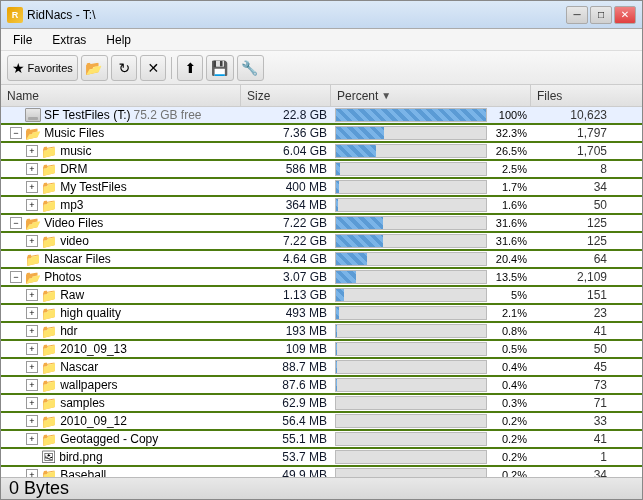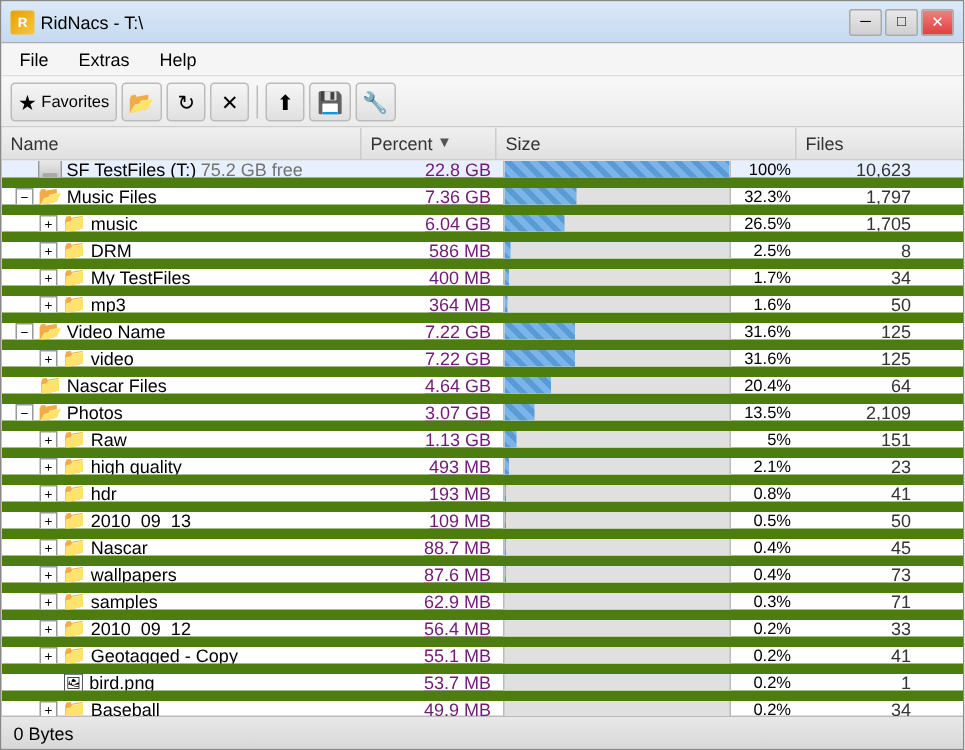--- a/index.html
+++ b/index.html
@@ -147,21 +147,21 @@
     .table-body {
       flex: 1;
       overflow-y: scroll;
       overflow-x: hidden;
     }
     .table-row {
       display: grid;
       grid-template-columns: 240px 90px 200px 80px;
       height: 18px;
       align-items: center;
-      border-bottom: 7px solid #4d7c0f;
+      border-bottom: 2px solid #4d7c0f;
     }
     .table-row.root-row { background: #e8f0ff; }
     .cell {
       padding: 0 4px;
       font-size: 12px;
       overflow: hidden;
       white-space: nowrap;
       text-overflow: ellipsis;
       height: 100%;
       display: flex;
@@ -187,21 +187,21 @@
     }
     .expand-placeholder { width: 12px; flex-shrink: 0; }
     .folder-icon {
       font-size: 13px;
       flex-shrink: 0;
     }
     .file-icon {
       font-size: 12px;
       flex-shrink: 0;
     }
-    .cell-size { justify-content: flex-end; color: #701a75; text-decoration: underline; }
+    .cell-size { justify-content: flex-end; color: #0f172a; }
     .cell-percent { justify-content: flex-start; gap: 4px; }
     .cell-files { justify-content: flex-end; color: #333; }
     .progress-bar-wrap {
       flex: 1;
       height: 14px;
       background: #e0e0e0;
       border: 1px solid #bbb;
       overflow: hidden;
       position: relative;
     }
@@ -220,21 +220,21 @@
       min-width: 36px;
       text-align: right;
     }
     .statusbar {
       height: 22px;
       background: linear-gradient(to bottom, #e8e8e8, #d8d8d8);
       border-top: 1px solid #bbb;
       display: flex;
       align-items: center;
       padding: 0 8px;
-      font-size: 12px;
+      font-size: 18px;
     }
     .drive-icon {
       width: 16px;
       height: 14px;
       background: linear-gradient(to bottom, #e8e8e8, #c8c8c8);
       border: 1px solid #999;
       border-radius: 1px;
       flex-shrink: 0;
       position: relative;
     }
@@ -297,25 +297,25 @@
       <span class="tb-icon">🔧</span>
     </div>
   </div>
 
   <div class="content-area">
     <div class="table-header">
       <div class="col-header">
         <span>Name</span>
       </div>
       <div class="col-header">
+        <span>Size</span>
+      </div>
+      <div class="col-header">
         <span>Percent</span>
         <span class="sort-arrow">▼</span>
-      </div>
-      <div class="col-header">
-        <span>Size</span>
       </div>
       <div class="col-header">
         <span>Files</span>
       </div>
     </div>
     <div class="table-body" id="table-body">
     <div class="table-row root-row">
           <div class="cell cell-name">
             <span class="indent" style="width: 2px;"></span>
             <div class="expand-placeholder"></div>
@@ -410,21 +410,21 @@
             </div>
             <span class="percent-label">1.6%</span>
           </div>
           <div class="cell cell-files">50</div>
         </div>
         <div class="table-row">
           <div class="cell cell-name">
             <span class="indent" style="width: 2px;"></span>
             <div class="expand-btn">−</div>
             <span class="folder-icon" style="color: rgb(232, 160, 0);">📂</span>
-            <span>Video Name</span>
+            <span>Video Files</span>
           </div>
           <div class="cell cell-size">7.22 GB</div>
           <div class="cell cell-percent">
             <div class="progress-bar-wrap">
               <div class="progress-bar-fill" style="width: 31.6%;"></div>
             </div>
             <span class="percent-label">31.6%</span>
           </div>
           <div class="cell cell-files">125</div>
         </div>

